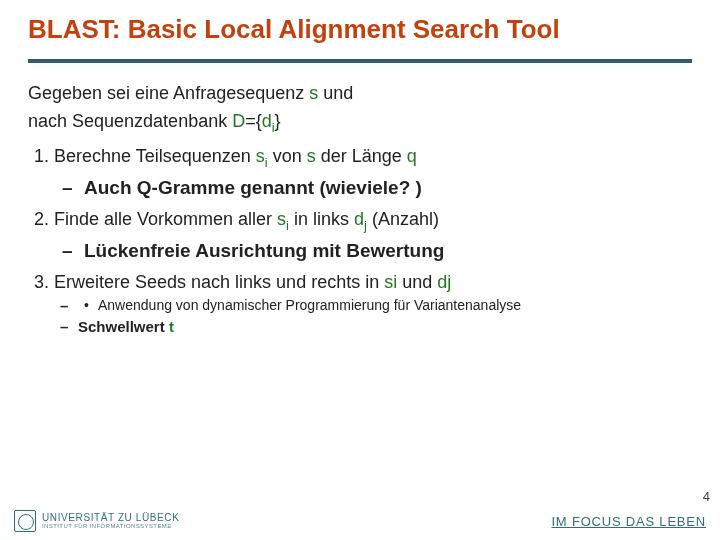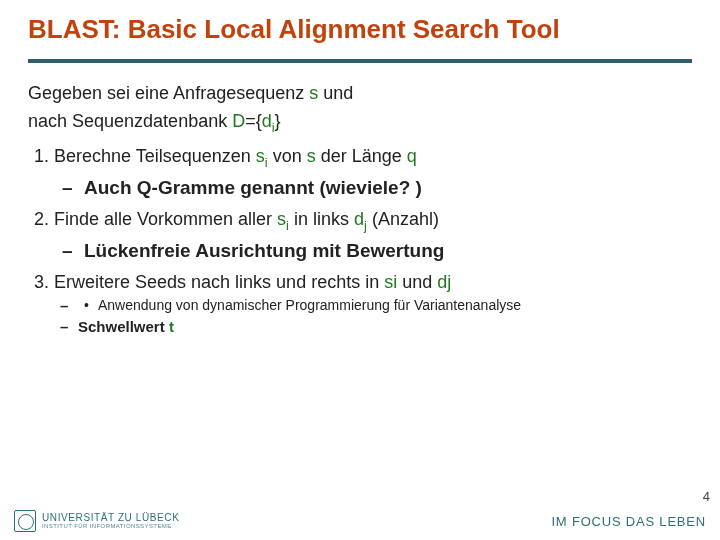--- a/index.html
+++ b/index.html
@@ -53,21 +53,21 @@
     width: 22px; height: 22px; border: 1.3px solid #2f6f78; border-radius: 2px;
     position: relative;
   }
   .logo-mark::before {
     content: ""; position: absolute; left: 3px; top: 3px; width: 14px; height: 14px;
     border: 1.2px solid #2f6f78; border-radius: 50%;
   }
   .logo-text { display: flex; flex-direction: column; line-height: 1; }
   .logo-text .l1 { font-size: 10px; letter-spacing: 0.6px; color: #2f6f78; }
   .logo-text .l2 { font-size: 6px; letter-spacing: 0.4px; color: #5c8a92; }
-  .tagline { font-size: 13px; letter-spacing: 0.8px; color: #2f6f78; font-weight: 500; }
+  .tagline { font-size: 13px; letter-spacing: 0.8px; color: #2f6f78; font-weight: 500; text-decoration: underline; }
   .pagenum {
     position: absolute; right: 10px; bottom: 36px;
     font-size: 13px; color: #444;
   }
 </style>
 </head>
 <body>
 
 <div class="slide">
 

